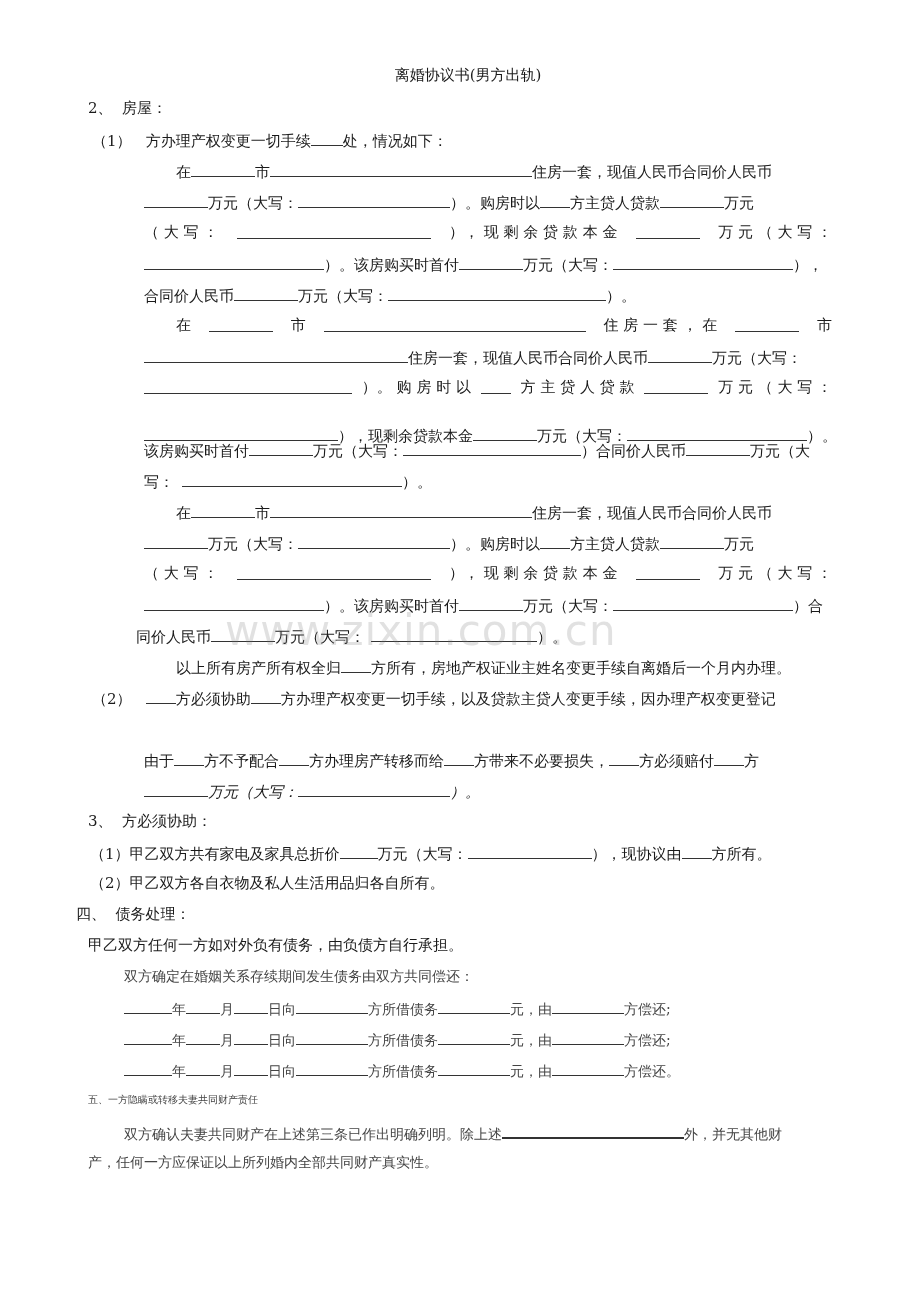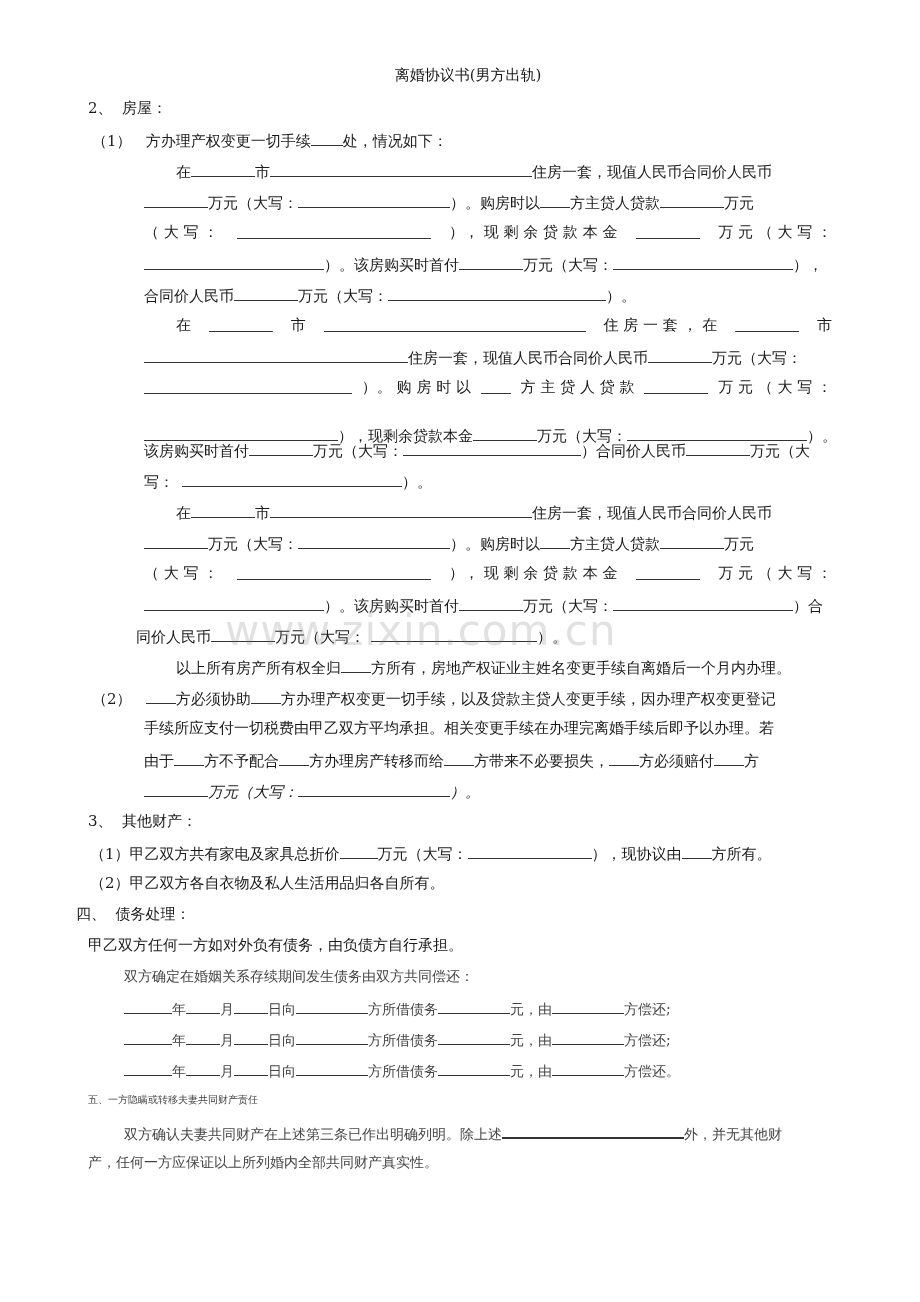--- a/index.html
+++ b/index.html
@@ -99,30 +99,29 @@
     <span>同价人民币</span><span class="u" style="width:64px"></span><span>万元（大写：</span><span class="u" style="width:166px;margin-left:6px"></span><span>）。</span>
   </div>
 
   <div class="line" style="top:656px;left:176px;">
     <span>以上所有房产所有权全归</span><span class="u" style="width:30px"></span><span>方所有，房地产权证业主姓名变更手续自离婚后一个月内办理。</span>
   </div>
 
   <div class="line" style="top:687px;left:92px;">
     <span>（2）</span>&nbsp;&nbsp;&nbsp;<span class="u" style="width:30px"></span><span>方必须协助</span><span class="u" style="width:30px"></span><span>方办理产权变更一切手续，以及贷款主贷人变更手续，因办理产权变更登记</span>
   </div>
-  <div class="line" style="top:718px;left:144px;">手续所应支付一切税费由甲乙双方平均承担。相关变更手续在办理完离婚手续后即予以办理。若</div>
   <div class="line" style="top:749px;left:144px;">
     <span>由于</span><span class="u" style="width:30px"></span><span>方不予配合</span><span class="u" style="width:30px"></span><span>方办理房产转移而给</span><span class="u" style="width:30px"></span><span>方带来不必要损失，</span><span class="u" style="width:30px"></span><span>方必须赔付</span><span class="u" style="width:30px"></span><span>方</span>
   </div>
   <div class="line" style="top:780px;left:144px;font-style:italic;">
     <span class="u" style="width:64px"></span><span>万元（大写：</span><span class="u" style="width:152px"></span><span>）。</span>
   </div>
 
   <div class="line" style="top:811px;left:88px;">
-    <span>3、</span>&nbsp;&nbsp;<span>其他财产：</span>
+    <span>3、</span>&nbsp;&nbsp;<span>方必须协助：</span>
   </div>
   <div class="line" style="top:842px;left:90px;">
     <span>（1）甲乙双方共有家电及家具总折价</span><span class="u" style="width:38px"></span><span>万元（大写：</span><span class="u" style="width:124px"></span><span>），现协议由</span><span class="u" style="width:30px"></span><span>方所有。</span>
   </div>
   <div class="line" style="top:873px;left:90px;">（2）甲乙双方各自衣物及私人生活用品归各自所有。</div>
 
   <div class="line" style="top:904px;left:76px;">
     <span>四、</span>&nbsp;&nbsp;<span>债务处理：</span>
   </div>
   <div class="line" style="top:935px;left:88px;">甲乙双方任何一方如对外负有债务，由负债方自行承担。</div>

